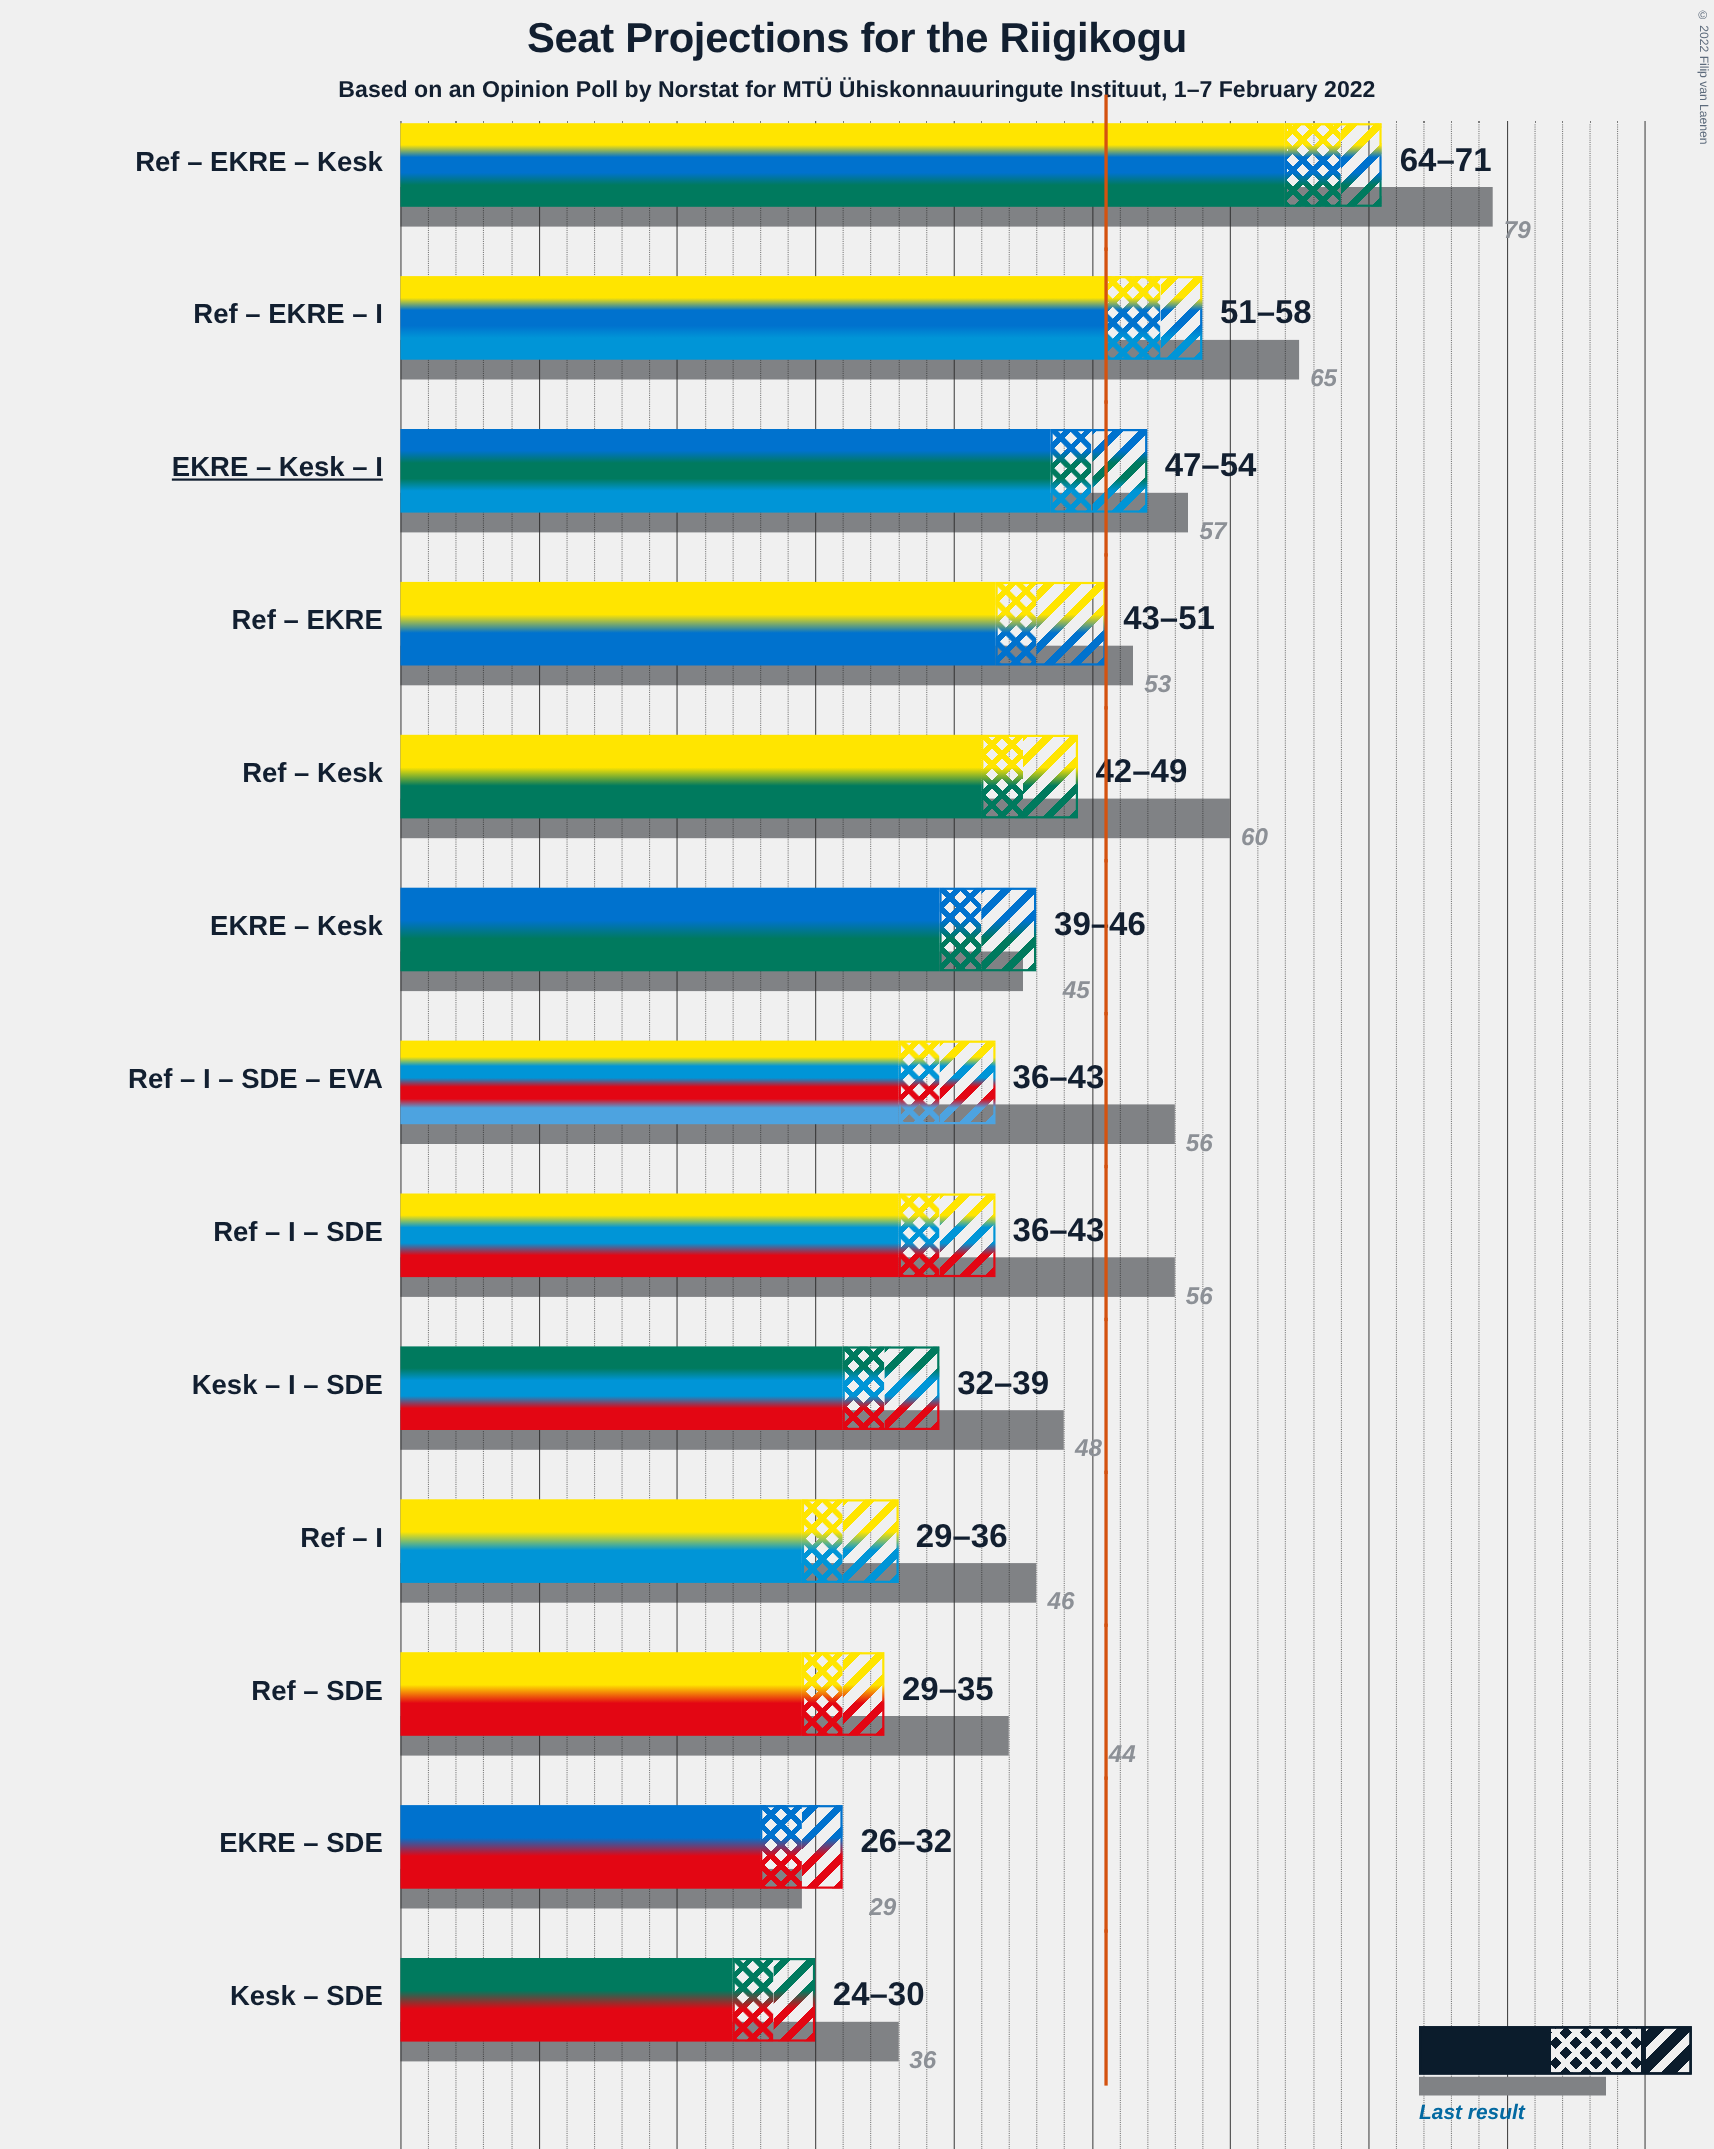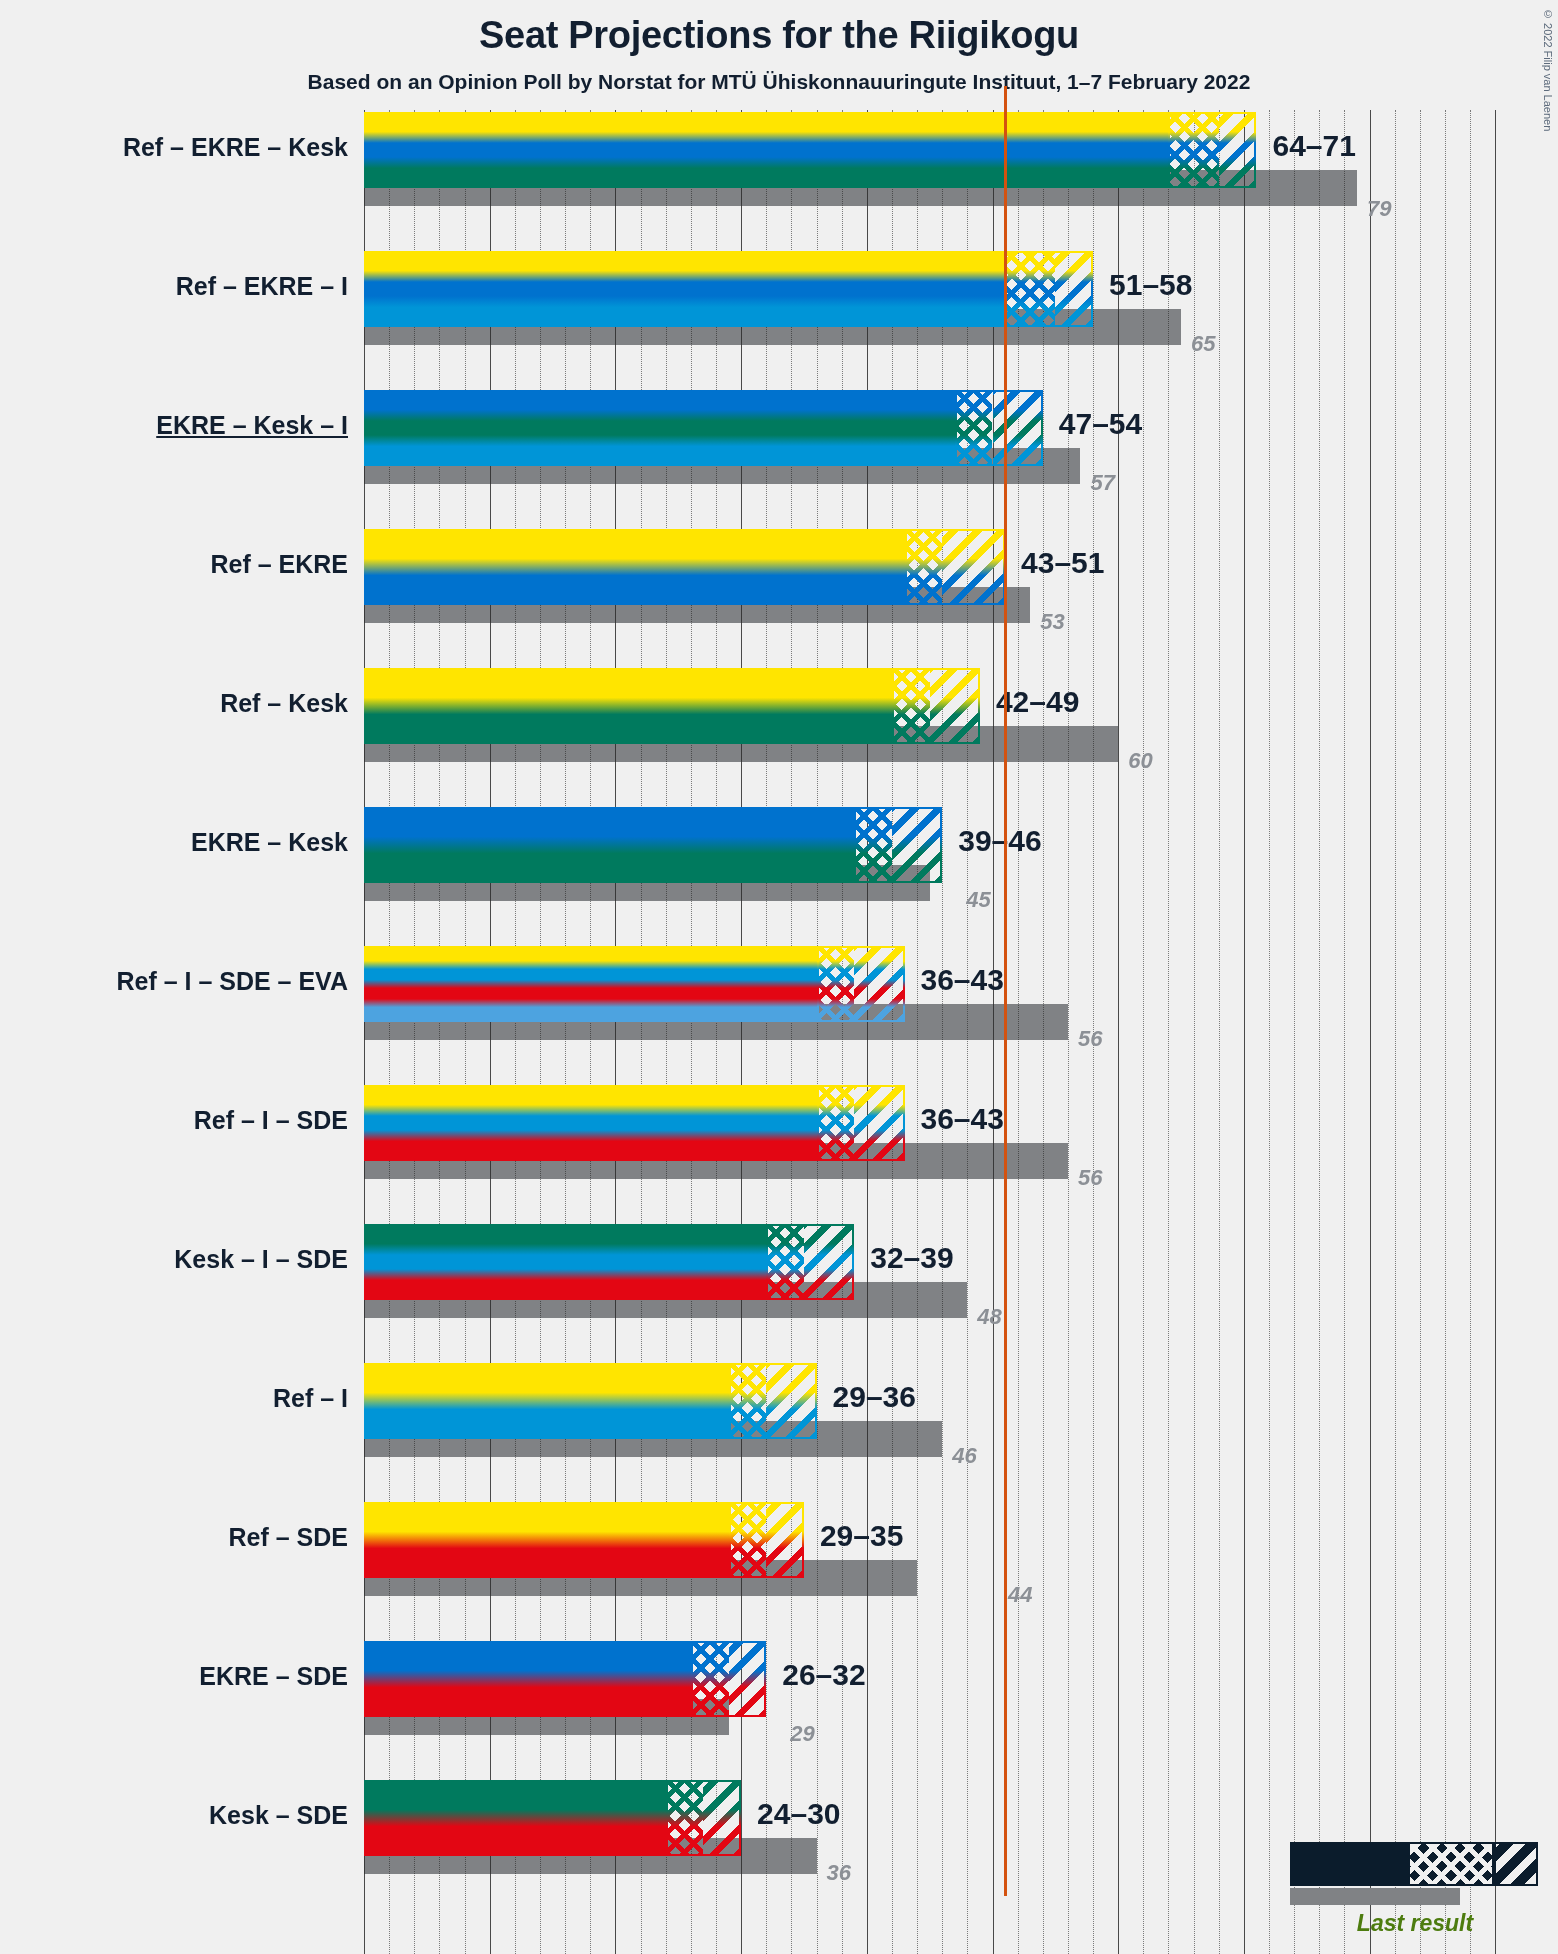--- a/index.html
+++ b/index.html
@@ -60,22 +60,22 @@
     position:absolute; right:0; top:0; width:330px;
     text-align:right; font-size:25px; font-weight:bold; line-height:1.22;
   }
   #legend-bar {
     position:absolute; height:44px; background:#0b1c2c;
     border:2px solid #0b1c2c;
   }
   #legend-cross, #legend-diag { position:absolute; top:0; bottom:0; }
   #legend-last { position:absolute; height:17px; background:#808285; }
   #legend-last-label {
-    position:absolute; font-size:23px; font-style:italic; font-weight:bold;
-    color:#4d7c0f; text-align:center;
+    position:absolute; font-size:19px; font-style:italic; font-weight:bold;
+    color:#0369a1; text-align:left;
   }
 </style>
 </head>
 <body>
 
 <div id="title">Seat Projections for the Riigikogu</div>
 <div id="subtitle">Based on an Opinion Poll by Norstat for MTÜ Ühiskonnauuringute Instituut, 1–7 February 2022</div>
 <div id="copyright">© 2022 Filip van Laenen</div>
 
 <div id="plot">

